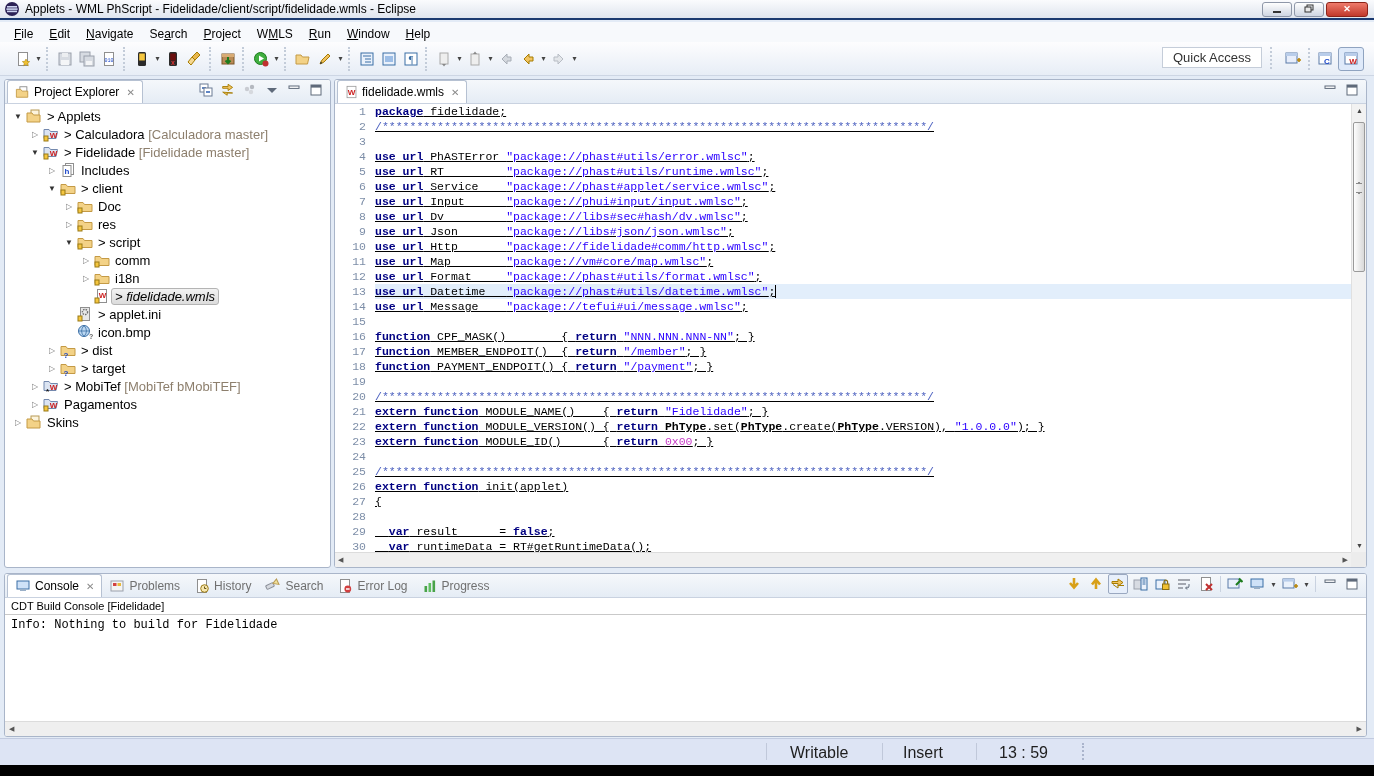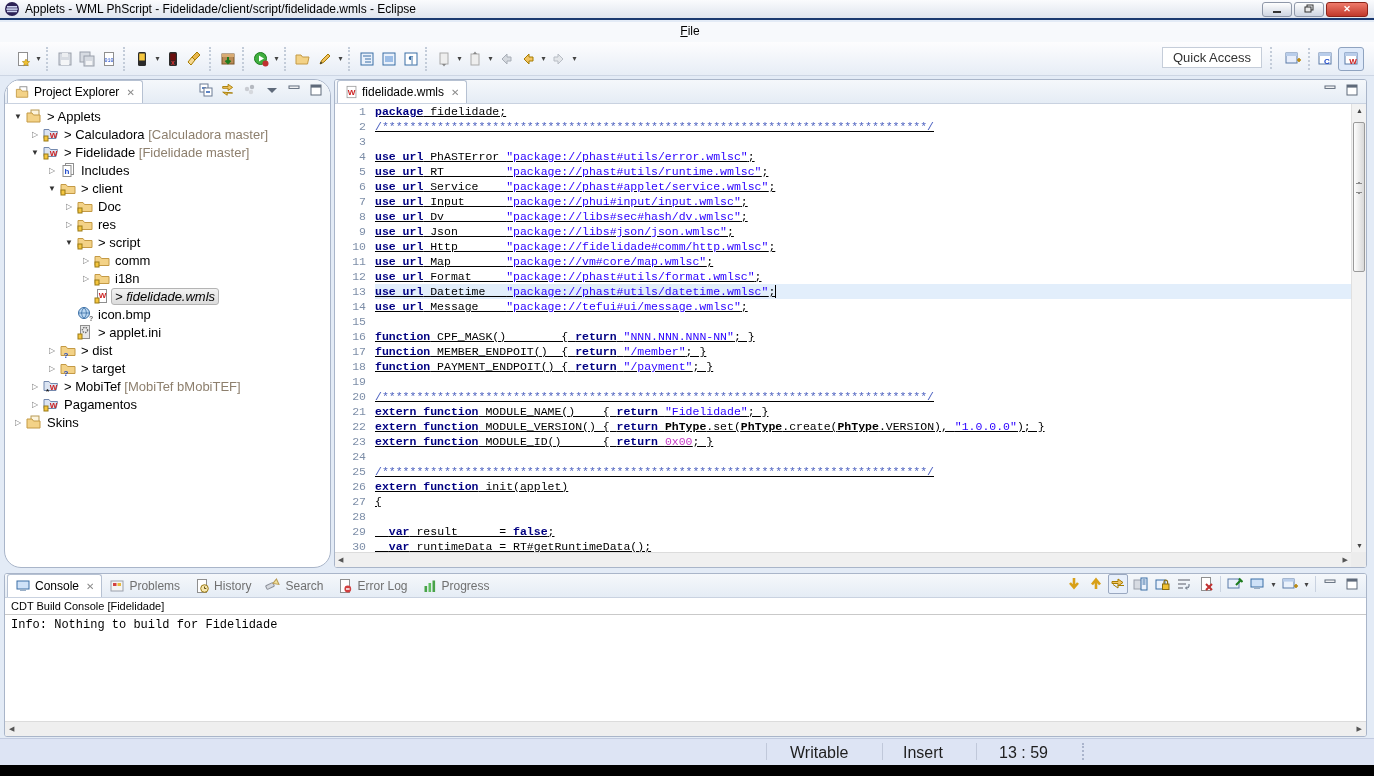--- a/index.html
+++ b/index.html
@@ -14,41 +14,41 @@
   .titlebar .title { font-size:12px; color:#000; margin-left:5px; flex:1; white-space:nowrap; overflow:hidden; }
   .winbtns { display:flex; gap:2px; margin-right:2px; }
   .winbtn { width:30px; height:15px; border:1px solid #8e97a8; border-radius:3px;
     background:linear-gradient(#fefefe,#cfd6e2); display:flex; align-items:center; justify-content:center;
     font-size:9px; color:#222; }
   .winbtn.close { background:linear-gradient(#ee7a6b,#c0392b); border-color:#8c2318; color:#fff; font-weight:bold; width:42px; }
   .winbtn svg { display:block; }
 
   
   .menubar { position:absolute; left:0; top:22px; width:1374px; height:24px; background:#f7f9fc;
-    display:flex; align-items:center; padding-left:6px; border-bottom:1px solid #e3e9f2;flex-direction:column; }
+    display:flex; align-items:center; padding-left:6px; border-bottom:1px solid #e3e9f2; }
   .menu-item { font-size:12px; color:#000; padding:2px 8px; cursor:default; }
   .menu-item u { text-decoration:underline; }
 
   
   .toolbar { position:absolute; left:0; top:42px; width:1374px; height:34px;
     background:linear-gradient(#fdfdfe,#e7edf6); border-bottom:1px solid #cdd6e4;
     display:flex; align-items:center; padding:0 6px; }
   .tb-group { display:flex; align-items:center; border-left:2px dotted #c3ccd9; padding:0 3px 0 6px; height:24px; }
   .tb-group:first-child { border-left:none; }
   .tb-btn { width:22px; height:22px; display:flex; align-items:center; justify-content:center; border-radius:3px; }
   .tb-caret { width:9px; height:22px; display:flex; align-items:center; justify-content:center; color:#444; font-size:8px; }
   .tb-right { margin-left:auto; display:flex; align-items:flex-start; gap:6px; padding-right:4px; }
   .quick-access { font-size:13px; color:#333; background:#fff; border:1px solid #c5cdd9; padding:2px 10px; }
   .persp-sep { border-left:2px dotted #c3ccd9; height:22px; margin:0 2px; }
   .persp-btn { width:26px; height:24px; display:flex; align-items:center; justify-content:center; border-radius:3px; }
   .persp-btn.active { border:1px solid #8fa3c0; background:#dfeafa; }
 
   
   .panel { position:absolute; background:#fff; border:1px solid #a9b5c9; border-radius:3px; overflow:hidden; }
-  #explorer { left:4px; top:79px; width:327px; height:489px;border-radius:17px; }
+  #explorer { left:4px; top:79px; width:327px; height:489px; }
   #editor   { left:334px; top:79px; width:1033px; height:489px; }
   #console  { left:4px; top:573px; width:1363px; height:164px; }
   .tabstrip { height:24px; background:linear-gradient(#f5f8fb,#e5ecf5); border-bottom:1px solid #c9d2e0;
     display:flex; align-items:flex-end; padding-left:2px; }
   .tab { height:23px; display:flex; align-items:center; gap:4px; padding:0 7px; font-size:12px; color:#707070; white-space:nowrap; }
   .tab.active { background:#fff; border:1px solid #b6c1d2; border-bottom:none; border-radius:3px 3px 0 0; color:#000; }
   .tab .x { color:#8a8a8a; font-size:10px; margin-left:3px; }
   .panel-tools { margin-left:auto; display:flex; align-items:center; gap:2px; padding:0 4px 2px 0; height:24px; }
   .pt-btn { width:20px; height:20px; display:flex; align-items:center; justify-content:center; border-radius:2px; }
   .pt-btn.pressed { border:1px solid #9aa8c0; background:#e7effb; }
@@ -486,37 +486,37 @@
               <text x="8.5" y="10" font-size="8" font-weight="bold" fill="#cc2222" text-anchor="middle">W</text>
               <rect x="1" y="10" width="4" height="5" fill="#f5c63f" stroke="#9a7a16"></rect>
             </svg>
           </span>
           <span class="tlabel">&gt; fidelidade.wmls</span>
         </div>
         <div class="trow" style="padding-left: 57px;">
           <span class="texp"></span>
           <span class="ticon">
             <svg width="16" height="16" viewBox="0 0 16 16">
+              <rect x="3.5" y="1.5" width="9" height="13" fill="#e8e8e8" stroke="#8f8f8f"></rect>
+              <circle cx="8" cy="6" r="2.6" fill="none" stroke="#707070" stroke-width="1.4" stroke-dasharray="1.5 1"></circle>
+              <rect x="1" y="10" width="4" height="5" fill="#f5c63f" stroke="#9a7a16"></rect>
+            </svg>
+          </span>
+          <span class="tlabel">&gt; applet.ini</span>
+        </div>
+        <div class="trow" style="padding-left: 57px;">
+          <span class="texp"></span>
+          <span class="ticon">
+            <svg width="16" height="16" viewBox="0 0 16 16">
               <circle cx="7" cy="7" r="5.5" fill="#bcd8f2" stroke="#3a6ea5"></circle>
               <path d="M2 7 h10 M7 1.7 a7 7 0 0 1 0 10.6 M7 1.7 a7 7 0 0 0 0 10.6" stroke="#3a6ea5" fill="none" stroke-width=".8"></path>
               <text x="12" y="15" font-size="7" font-weight="bold" fill="#666">?</text>
             </svg>
           </span>
           <span class="tlabel">icon.bmp</span>
-        </div>
-        <div class="trow" style="padding-left: 57px;">
-          <span class="texp"></span>
-          <span class="ticon">
-            <svg width="16" height="16" viewBox="0 0 16 16">
-              <rect x="3.5" y="1.5" width="9" height="13" fill="#e8e8e8" stroke="#8f8f8f"></rect>
-              <circle cx="8" cy="6" r="2.6" fill="none" stroke="#707070" stroke-width="1.4" stroke-dasharray="1.5 1"></circle>
-              <rect x="1" y="10" width="4" height="5" fill="#f5c63f" stroke="#9a7a16"></rect>
-            </svg>
-          </span>
-          <span class="tlabel">&gt; applet.ini</span>
         </div>
         <div class="trow" style="padding-left: 40px;">
           <span class="texp">▷</span>
           <span class="ticon">
             <svg width="16" height="16" viewBox="0 0 16 16">
               <path d="M1 4.5 L6 4.5 L7.5 6.5 L15 6.5 L15 13.5 L1 13.5 Z" fill="#f3d287" stroke="#c49a45"></path>
               <text x="3.5" y="15.5" font-size="8" font-weight="bold" fill="#1b46c8">?</text>
             </svg>
           </span>
           <span class="tlabel">&gt; dist</span>

